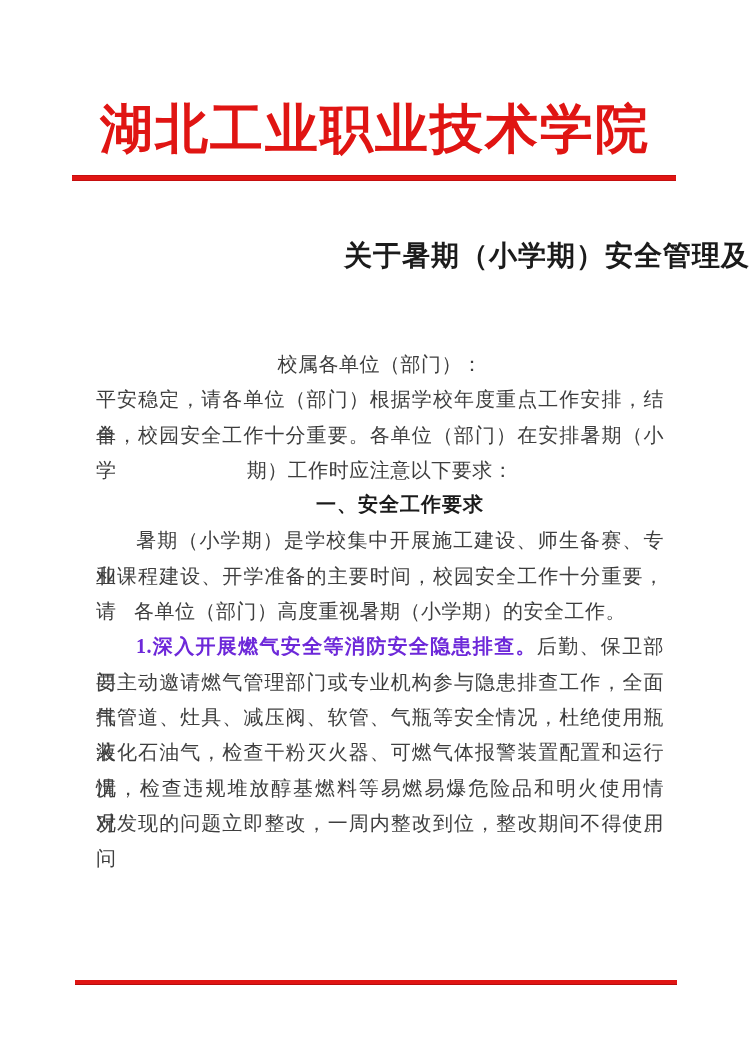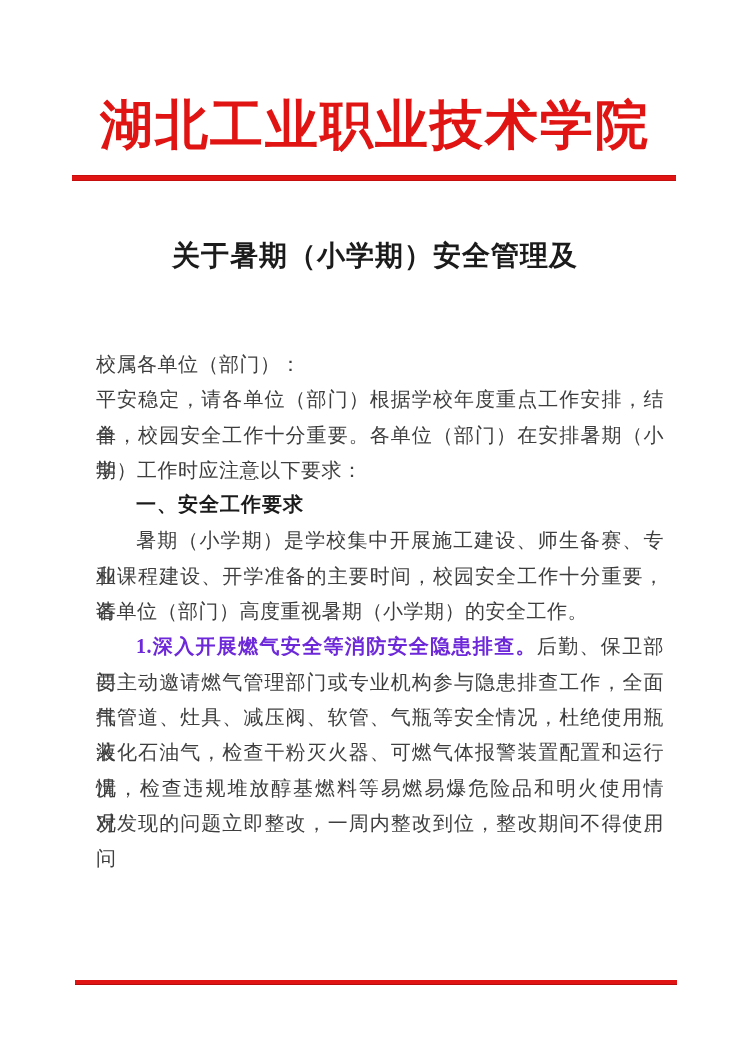--- a/index.html
+++ b/index.html
@@ -16,21 +16,21 @@
     font-family: "Liberation Serif", "DejaVu Serif", serif;
   }
 
   
   .letterhead-title {
     position: absolute;
     top: 98px;
     left: 0;
     width: 100%;
     text-align: center;
-    font-family: Liberation Mono, monospace;
+    font-family: Liberation Sans, sans-serif;
     font-weight: 900;
     font-size: 53px;
     line-height: 62px;
     letter-spacing: 2px;
     color: #e01513;
     white-space: nowrap;
   }
   .letterhead-rule {
     position: absolute;
     top: 175px;
@@ -42,21 +42,21 @@
     border-bottom: 1px solid #c50f0f;
     box-sizing: border-box;
   }
 
   
   .doc-title {
     position: absolute;
     top: 236px;
     left: 0;
     width: 100%;
-    text-align: center;
+    text-align: right;
     font-weight: 700;
     font-size: 28px;
     line-height: 39px;
     color: #1b1b1b;
     letter-spacing: 1px;
   }
 
   
   .doc-body {
     position: absolute;
@@ -64,20 +64,21 @@
     left: 96px;
     width: 568px;
     font-size: 20px;
     line-height: 35.3px;
     color: #3e3e3e;
     letter-spacing: 0.5px;
   }
   .line {
     height: 35.3px;
     white-space: nowrap;
+    text-align: center;
   }
   .line.just {
     white-space: normal;
     text-align: justify;
     text-align-last: justify;
     text-justify: inter-character;
   }
   .line.indent {
     text-indent: 2em;
   }

